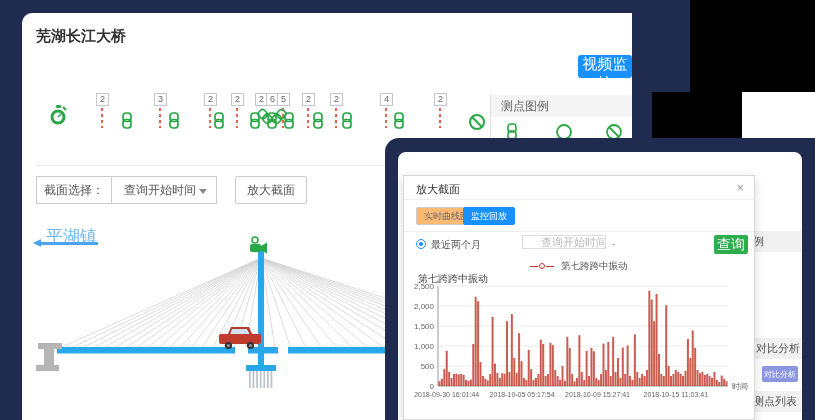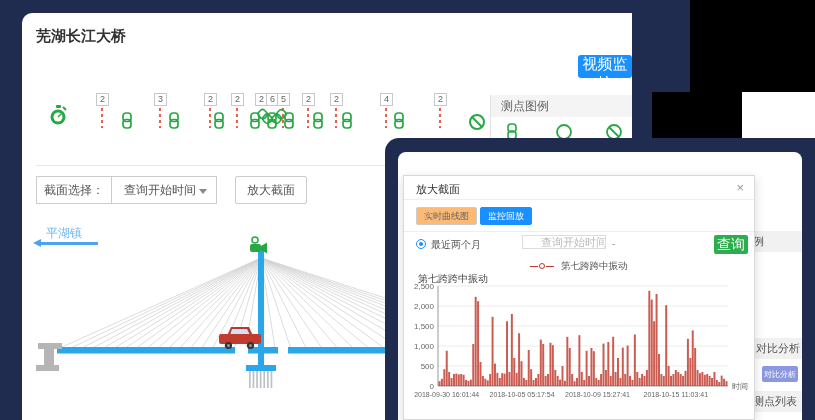--- a/index.html
+++ b/index.html
@@ -31,21 +31,21 @@
 
   #mw-divider { left:14px; top:152px; width:446px; border-top:1px solid #e8e8e8; }
 
   
   #controls { left:14px; top:163px; height:28px; }
   .ctl-label { position:absolute; left:0; top:0; width:76px; height:28px; border:1px solid #ccc; background:#fff; font-size:12px; color:#555; line-height:26px; text-align:center; }
   .ctl-select { position:absolute; left:75px; top:0; width:106px; height:28px; border:1px solid #ccc; background:#fff; font-size:12px; color:#555; line-height:26px; padding-left:12px; cursor:pointer; }
   .chev { position:absolute; right:9px; top:12px; width:0; height:0; border-left:4px solid transparent; border-right:4px solid transparent; border-top:5px solid #888; }
   .ctl-btn { position:absolute; left:199px; top:0; width:72px; height:28px; border:1px solid #ccc; background:#fff; font-size:12px; color:#555; cursor:pointer; border-radius:2px; }
 
-  #side-label { left:24px; top:212px; font-size:12px; color:#6ab7f7; }
+  #side-label { left:24px; top:212px; font-size:17px; color:#6ab7f7; }
   #side-arrow { left:18px; top:229px; width:58px; height:3px; background:#4da3f0; }
   #side-arrow:before { content:""; position:absolute; left:-7px; top:-3px; border-top:4.5px solid transparent; border-bottom:4.5px solid transparent; border-right:8px solid #4da3f0; }
 
   #bridge-svg { left:0; top:215px; }
 
   
   #legend-panel { left:468px; top:82px; width:142px; height:325px; border-left:1px solid #e2e2e2; }
   #legend-panel .hd { height:22px; background:#f4f4f4; font-size:12px; color:#666; line-height:22px; padding-left:10px; }
 
   
@@ -60,21 +60,21 @@
   #ow-temp .t2 { font-size:10px; color:#777; }
   #ow-compare-btn { left:64px; top:214px; width:36px; height:16px; background:#8b97e0; color:#fff; font-size:8px; border:none; border-radius:2px; cursor:pointer; }
 
   
   #dialog { left:5px; top:23px; width:352px; height:245px; background:#fff; border:1px solid #d9d9d9; box-shadow:0 3px 10px rgba(0,0,0,.15); }
   #dlg-titlebar { left:0; top:0; right:0; height:24px; border-bottom:1px solid #eee; }
   #dlg-title { left:12px; top:6px; font-size:11px; color:#333; }
   #dlg-close { right:10px; top:4px; font-size:13px; color:#999; cursor:pointer; }
   .dlg-tab { position:absolute; top:31px; height:18px; font-size:9px; border-radius:2px; cursor:pointer; padding:0 7px; line-height:16px; }
   #dlg-tab-curve { left:12px; border:1px solid #ccc; background:#fdba74; color:#666; }
-  #dlg-tab-playback { left:76px; border:1px solid #1890ff; background:#1890ff; color:#fff; }
+  #dlg-tab-playback { left:59px; border:1px solid #1890ff; background:#1890ff; color:#fff; }
   #dlg-div { left:0; top:55px; right:0; border-top:1px solid #eee; }
   #radio { left:12px; top:63px; width:10px; height:10px; border:1px solid #1890ff; border-radius:50%; cursor:pointer; }
   #radio:before { content:""; position:absolute; left:2px; top:2px; width:4px; height:4px; background:#1890ff; border-radius:50%; }
   #radio-label { left:27px; top:62px; font-size:10px; color:#555; }
   .dlg-input { position:absolute; top:59px; width:84px; height:14px; border:1px solid #ddd; font-size:11px; color:#555; padding-left:18px; }
   .dlg-input::placeholder { color:#bbb; }
   #inp-start { left:118px; }
   #inp-sep { left:208px; top:62px; font-size:10px; color:#999; }
   #inp-end { left:218px; }
   #query-btn { left:310px; top:59px; width:34px; height:19px; background:#2cae4e; color:#fff; font-size:14px; border:none; border-radius:2px; cursor:pointer; }

